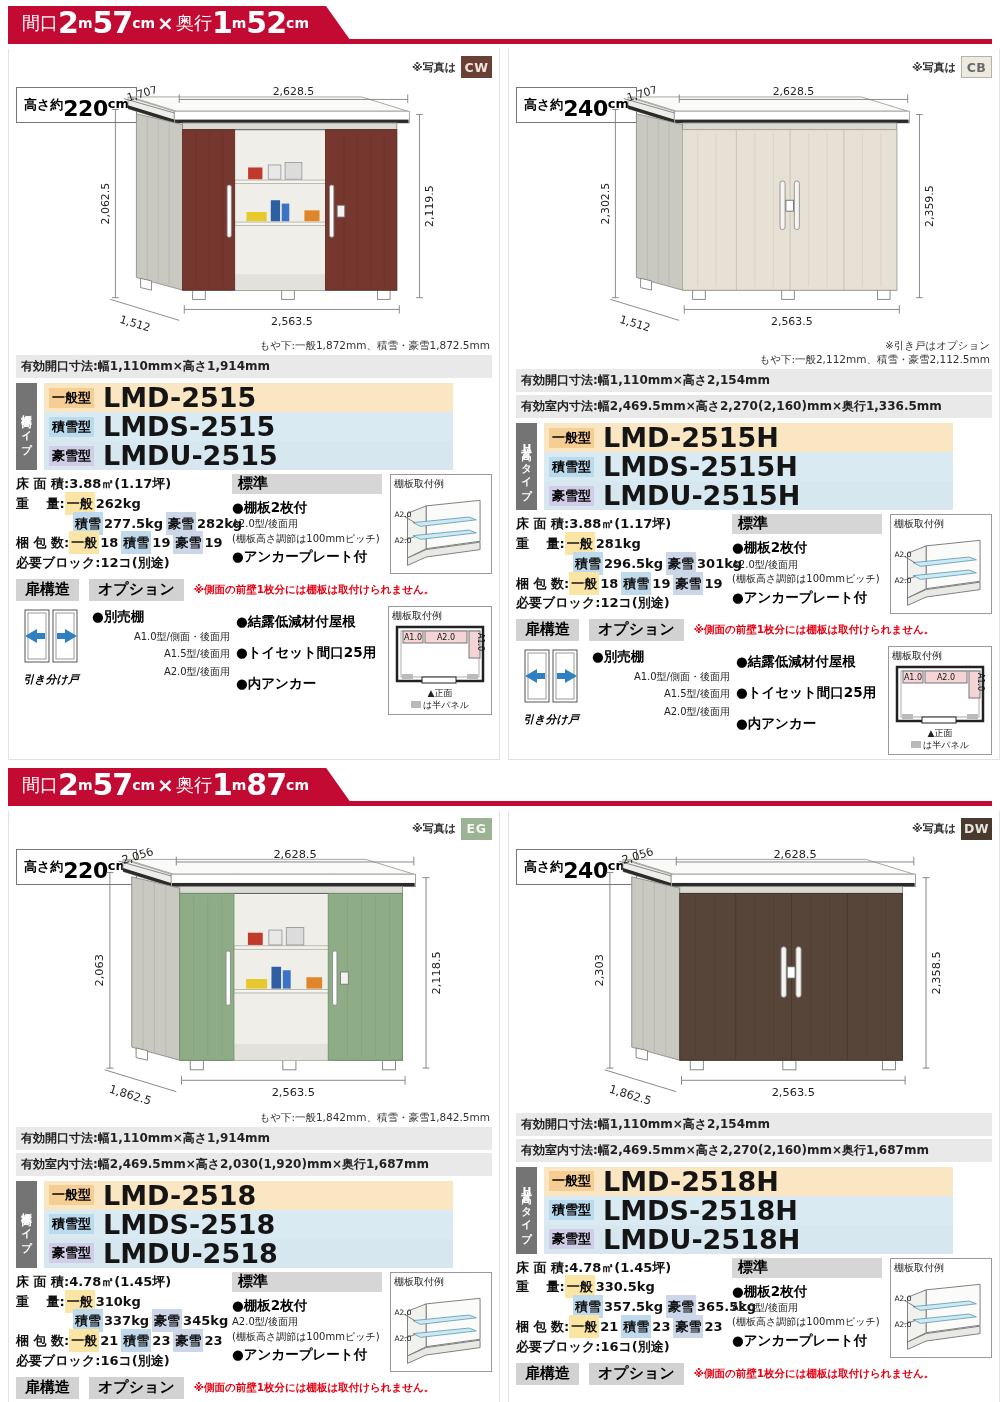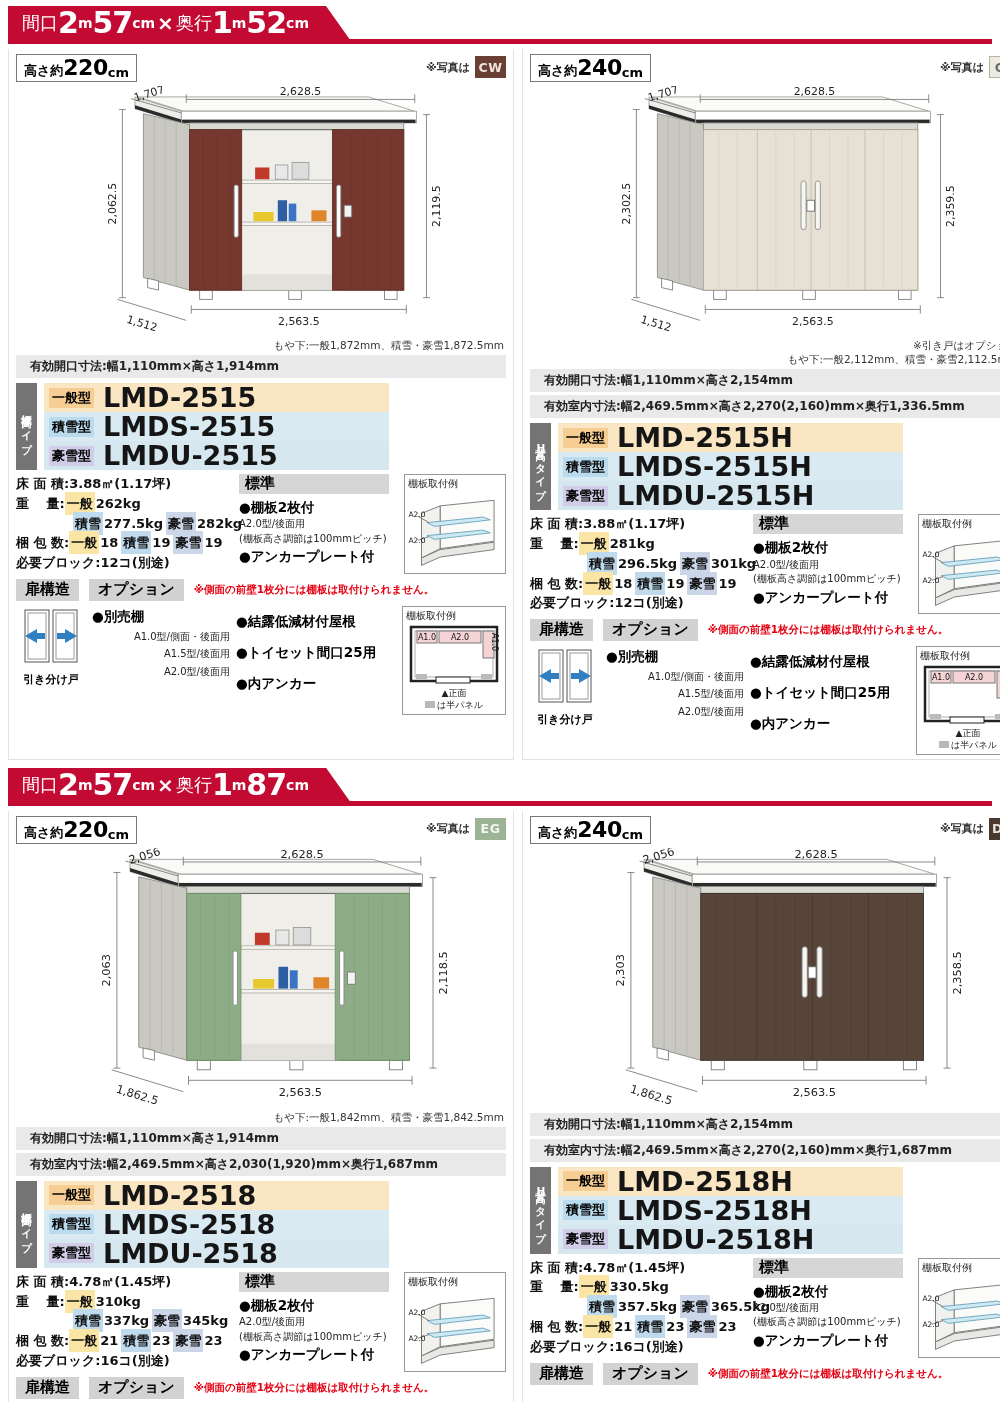--- a/index.html
+++ b/index.html
@@ -14,21 +14,21 @@
   .ribbon span { line-height:1; }
   .rb-lbl { font-size:18px; font-weight:normal; }
   .rb-big { font-size:30px; font-weight:bold; letter-spacing:-1px; }
   .rb-sm  { font-size:14px; font-weight:bold; }
   .rb-x   { font-size:20px; font-weight:bold; margin:0 2px; }
 
   .cols { display:flex; gap:8px; margin-top:5px; }
   .col { flex:1; border:1px solid #e2e2e2; border-top:none; padding:5px 7px 4px; position:relative; }
 
   .col-head { display:flex; justify-content:space-between; align-items:flex-start; height:32px; }
-  .height-badge { border:1.5px solid #777; padding:0 7px 1px; display:inline-flex; align-items:flex-end; background:#fff; }
+  .height-badge { border:1.5px solid #777; padding:8px 7px 1px; display:inline-flex; align-items:flex-start; background:#fff;margin-top:33px; }
   .hb-s { font-size:13px; font-weight:600; }
   .hb-b { font-size:22px; font-weight:bold; letter-spacing:-0.5px; }
   .photo-note { display:flex; align-items:center; gap:5px; font-size:11px; font-weight:bold; color:#333; margin-top:2px; }
   .color-badge { min-width:31px; height:22px; display:inline-flex; align-items:center; justify-content:center;
                  font-size:12.5px; font-weight:bold; border:1px solid #999; letter-spacing:0.5px; }
   .q1 .color-badge { background:var(--badge_cw_bg); color:var(--badge_cw_fg); border-color:var(--badge_cw_bg); }
   .q2 .color-badge { background:var(--badge_cb_bg); color:var(--badge_cb_fg); border-color:#b6b2a6; }
   .q3 .color-badge { background:var(--badge_eg_bg); color:var(--badge_eg_fg); border-color:var(--badge_eg_bg); }
   .q4 .color-badge { background:var(--badge_dw_bg); color:var(--badge_dw_fg); border-color:var(--badge_dw_bg); }
 
@@ -36,54 +36,54 @@
   .q2 .diagram svg { --door:var(--q2_door); --doorline:var(--q2_doorline); }
   .q3 .diagram svg { --door:var(--q3_door); --doorline:var(--q3_doorline); }
   .q4 .diagram svg { --door:var(--q4_door); --doorline:var(--q4_doorline); }
 
   .diagram { text-align:center; }
   .diagram svg { width:100%; height:252px; display:block; }
   .sec2 .diagram svg { height:262px; }
   .dim { font-size:13px; fill:#222; }
   .note-r { text-align:right; font-size:10.5px; color:#333; line-height:1.35; padding-right:2px; }
 
-  .spec-row { background:#e9e9e9; font-size:12px; font-weight:600; color:#222; padding:3px 14px; margin-top:3px; white-space:nowrap; }
+  .spec-row { background:#e9e9e9; font-size:12px; font-weight:600; color:#222; padding:3px 5px; margin-top:3px; white-space:nowrap; }
 
   .model-table { display:flex; margin:5px 0 4px; }
   .vtype { writing-mode:vertical-rl; text-orientation:upright; background:#747474; color:#fff; font-size:10.5px;
            font-weight:bold; width:21px; text-align:center; padding:3px 0; line-height:21px; letter-spacing:1px; margin-right:7px; }
-  .model-rows { width:345px; }
+  .model-rows { width:409px; }
   .model-row { display:flex; align-items:center; padding:1px 5px; height:29px; }
   .model-row .chip { font-size:13px; font-weight:bold; padding:1px 3px; margin-right:9px; white-space:nowrap; }
   .model-row .name { font-size:27px; font-weight:bold; color:#151515; line-height:1; letter-spacing:0; }
   .mr-g { background:var(--row_general); } .mr-g .chip { background:var(--label_general); }
   .mr-s { background:var(--row_snow); }    .mr-s .chip { background:var(--label_snow); }
   .mr-h { background:var(--row_heavy); }   .mr-h .chip { background:var(--label_heavy); }
 
-  .mid { display:flex; gap:15px; }
+  .mid { display:flex; gap:8px; }
   .mid-left { width:208px; font-size:13px; font-weight:600; color:#111; line-height:1.52; white-space:nowrap; }
   .ind { margin-left:57px; }
   .hl { padding:4px 2px; margin-right:1px; }
   .hl-g { background:var(--chip_general); } .hl-s { background:var(--chip_snow); } .hl-h { background:var(--chip_heavy); }
   .sv { margin-right:3px; }
   .mid-center { width:150px; }
   .std-header { background:#d6d6d6; font-size:15px; font-weight:bold; padding:0 6px 1px; margin-bottom:3px; }
   .std-b { font-size:13.5px; font-weight:bold; line-height:1.5; }
   .std-s { font-size:10px; color:#222; line-height:1.45; }
   .shelf-box { width:102px; border:1px solid #999; padding:2px 3px; }
   .sb-title { font-size:10px; color:#222; text-align:left; }
   .shelf-box svg { width:100%; height:80px; display:block; }
   .tiny { font-size:8px; fill:#111; }
 
   .opt-head { display:flex; align-items:center; gap:10px; margin-top:5px; }
   .opt-chip { background:#d2d2d2; font-size:15px; font-weight:bold; padding:1px 9px 2px; white-space:nowrap; }
   .opt-note { font-size:10.5px; font-weight:bold; color:var(--note_red); white-space:nowrap; }
 
   .opt-body { display:flex; gap:6px; margin-top:5px; }
-  .door-box { width:70px; text-align:center; padding-top:2px; }
+  .door-box { width:70px; text-align:center; padding-top:2px;font-style:italic; }
   .door-box svg { width:56px; height:58px; }
   .door-cap { font-size:11px; font-weight:bold; margin-top:2px; white-space:nowrap; }
   .opt-col1 { width:138px; }
   .opt-b { font-size:13.5px; font-weight:bold; line-height:1.6; white-space:nowrap; }
   .opt-col2 .opt-b { line-height:2.3; }
   .opt-s { font-size:10px; color:#222; line-height:1.75; white-space:nowrap;text-align:right; }
   .opt-col2 { flex:1; }
   .plan-box { width:104px; border:1px solid #999; padding:2px 3px; text-align:center; }
   .plan-box svg { width:94px; height:64px; display:block; margin:1px auto 0; }
   .plan-cap { font-size:9px; color:#222; line-height:1.3; }

